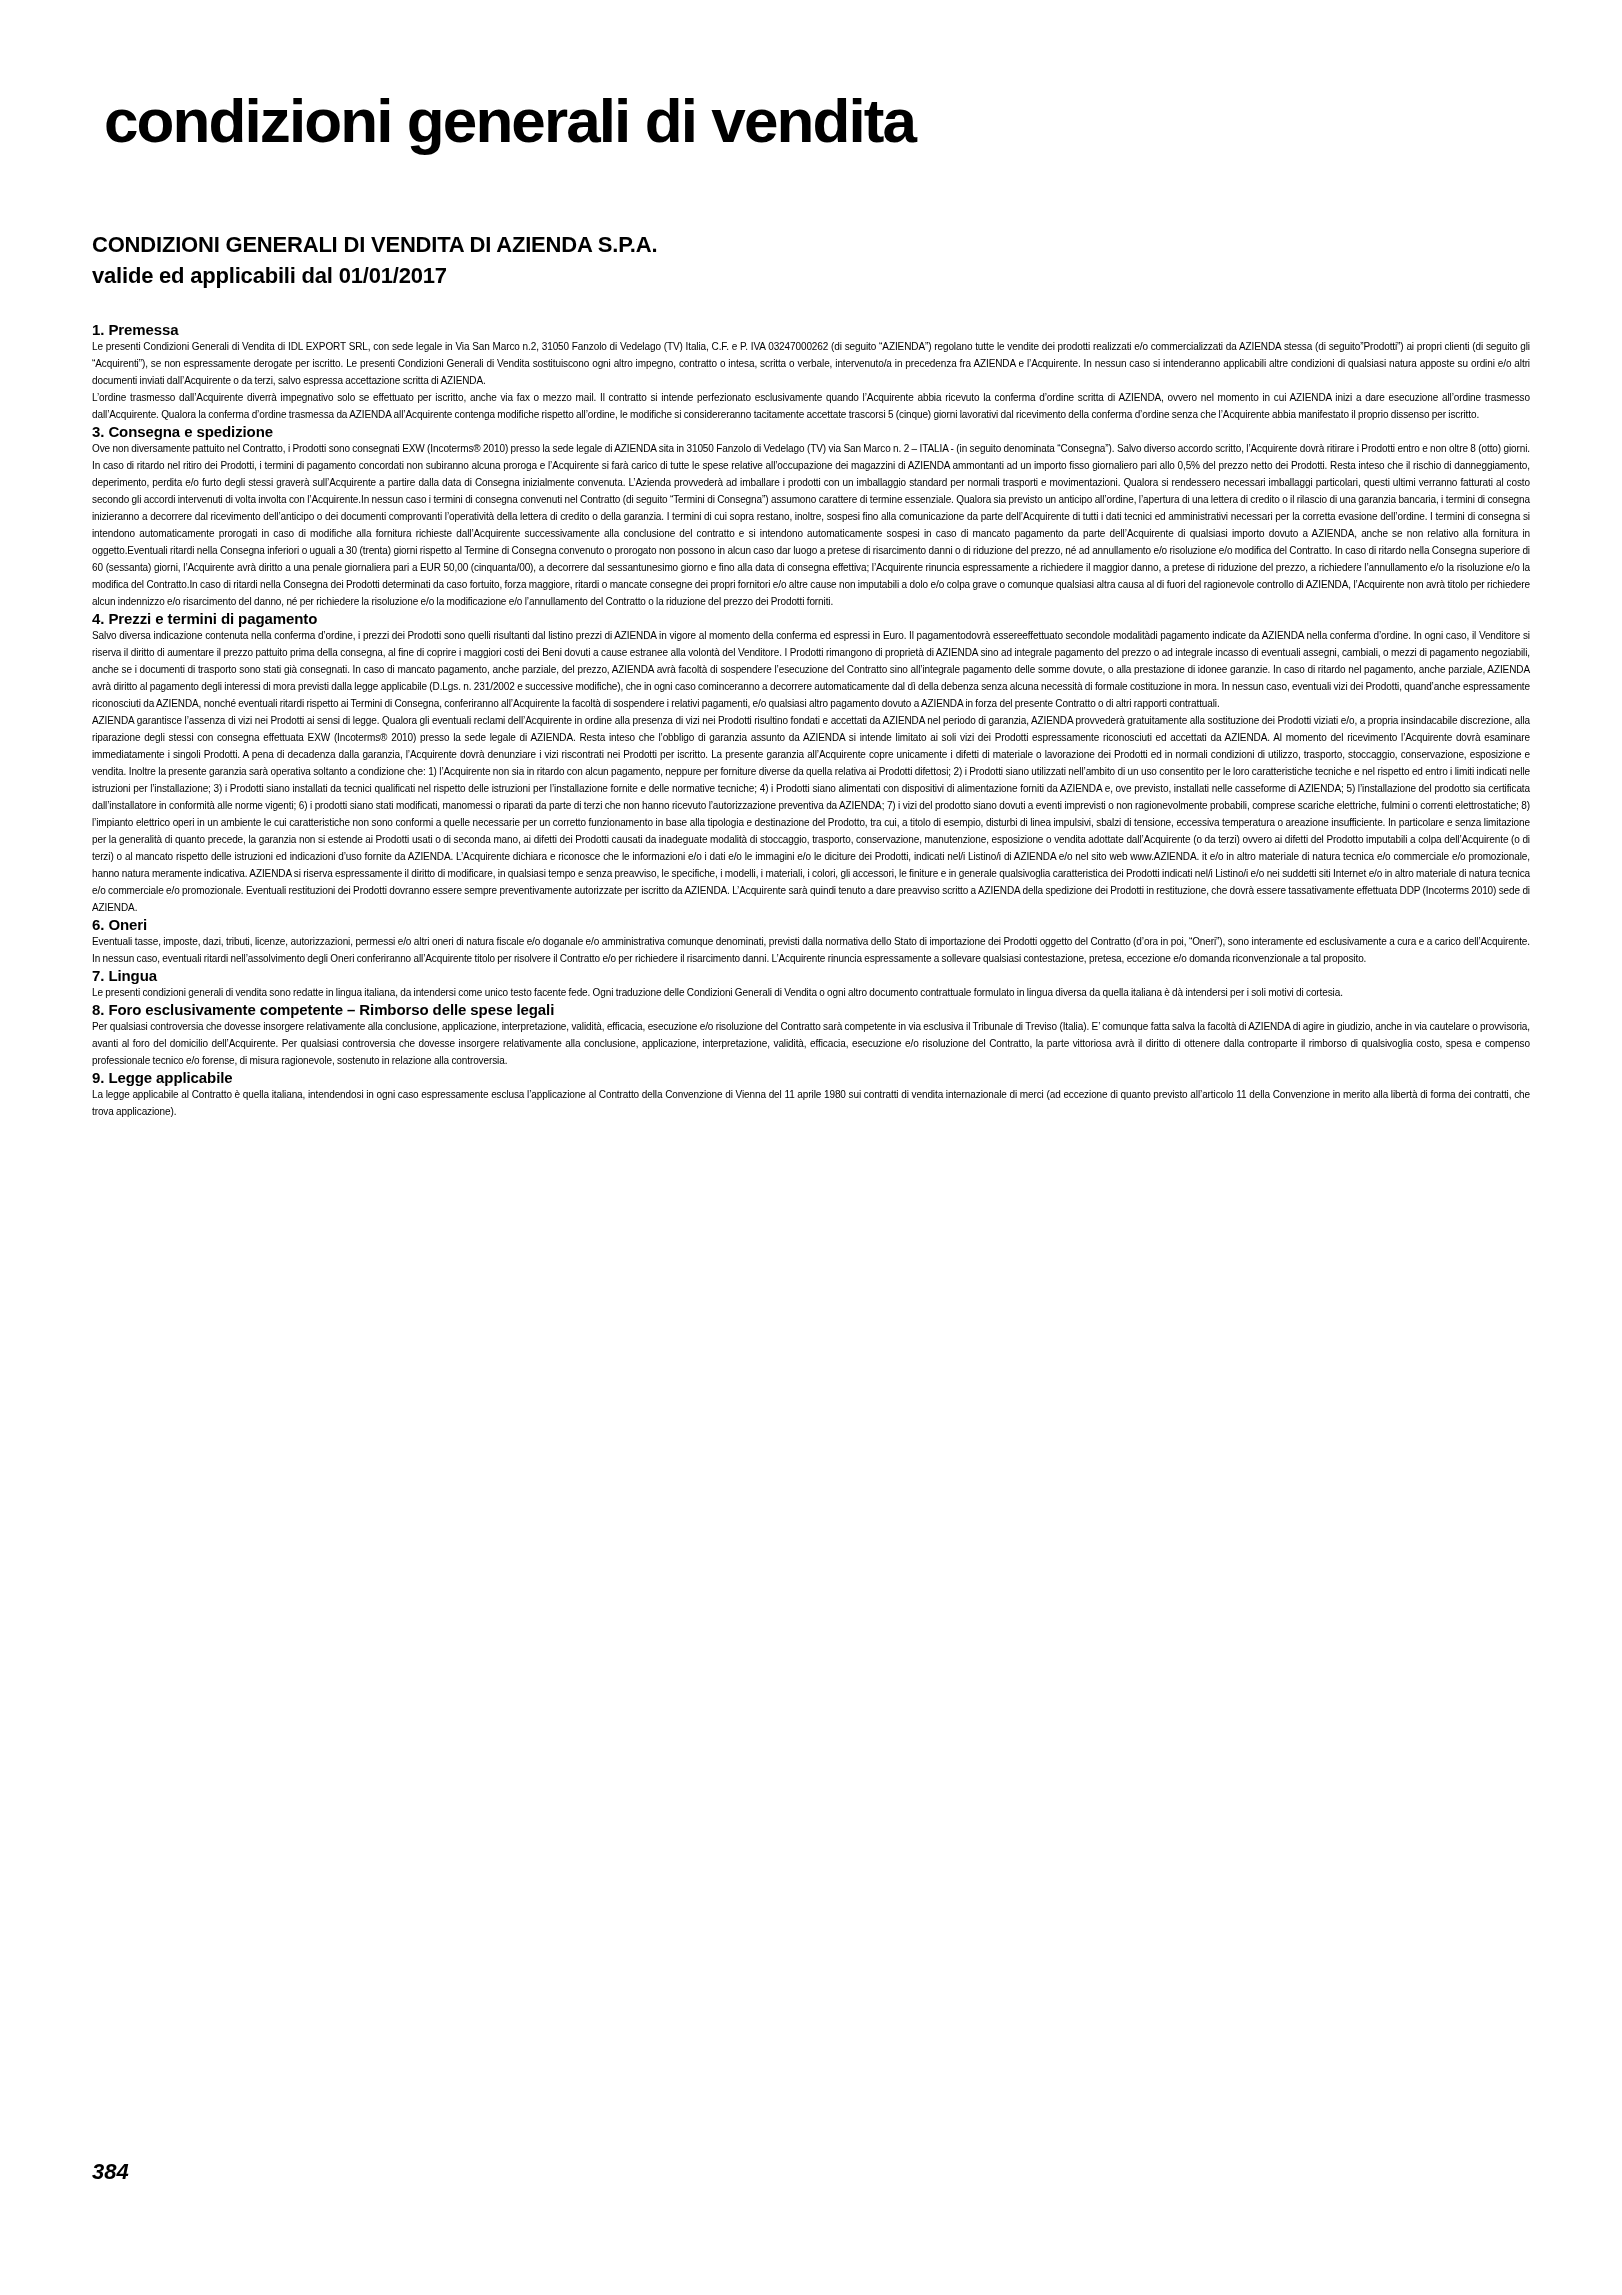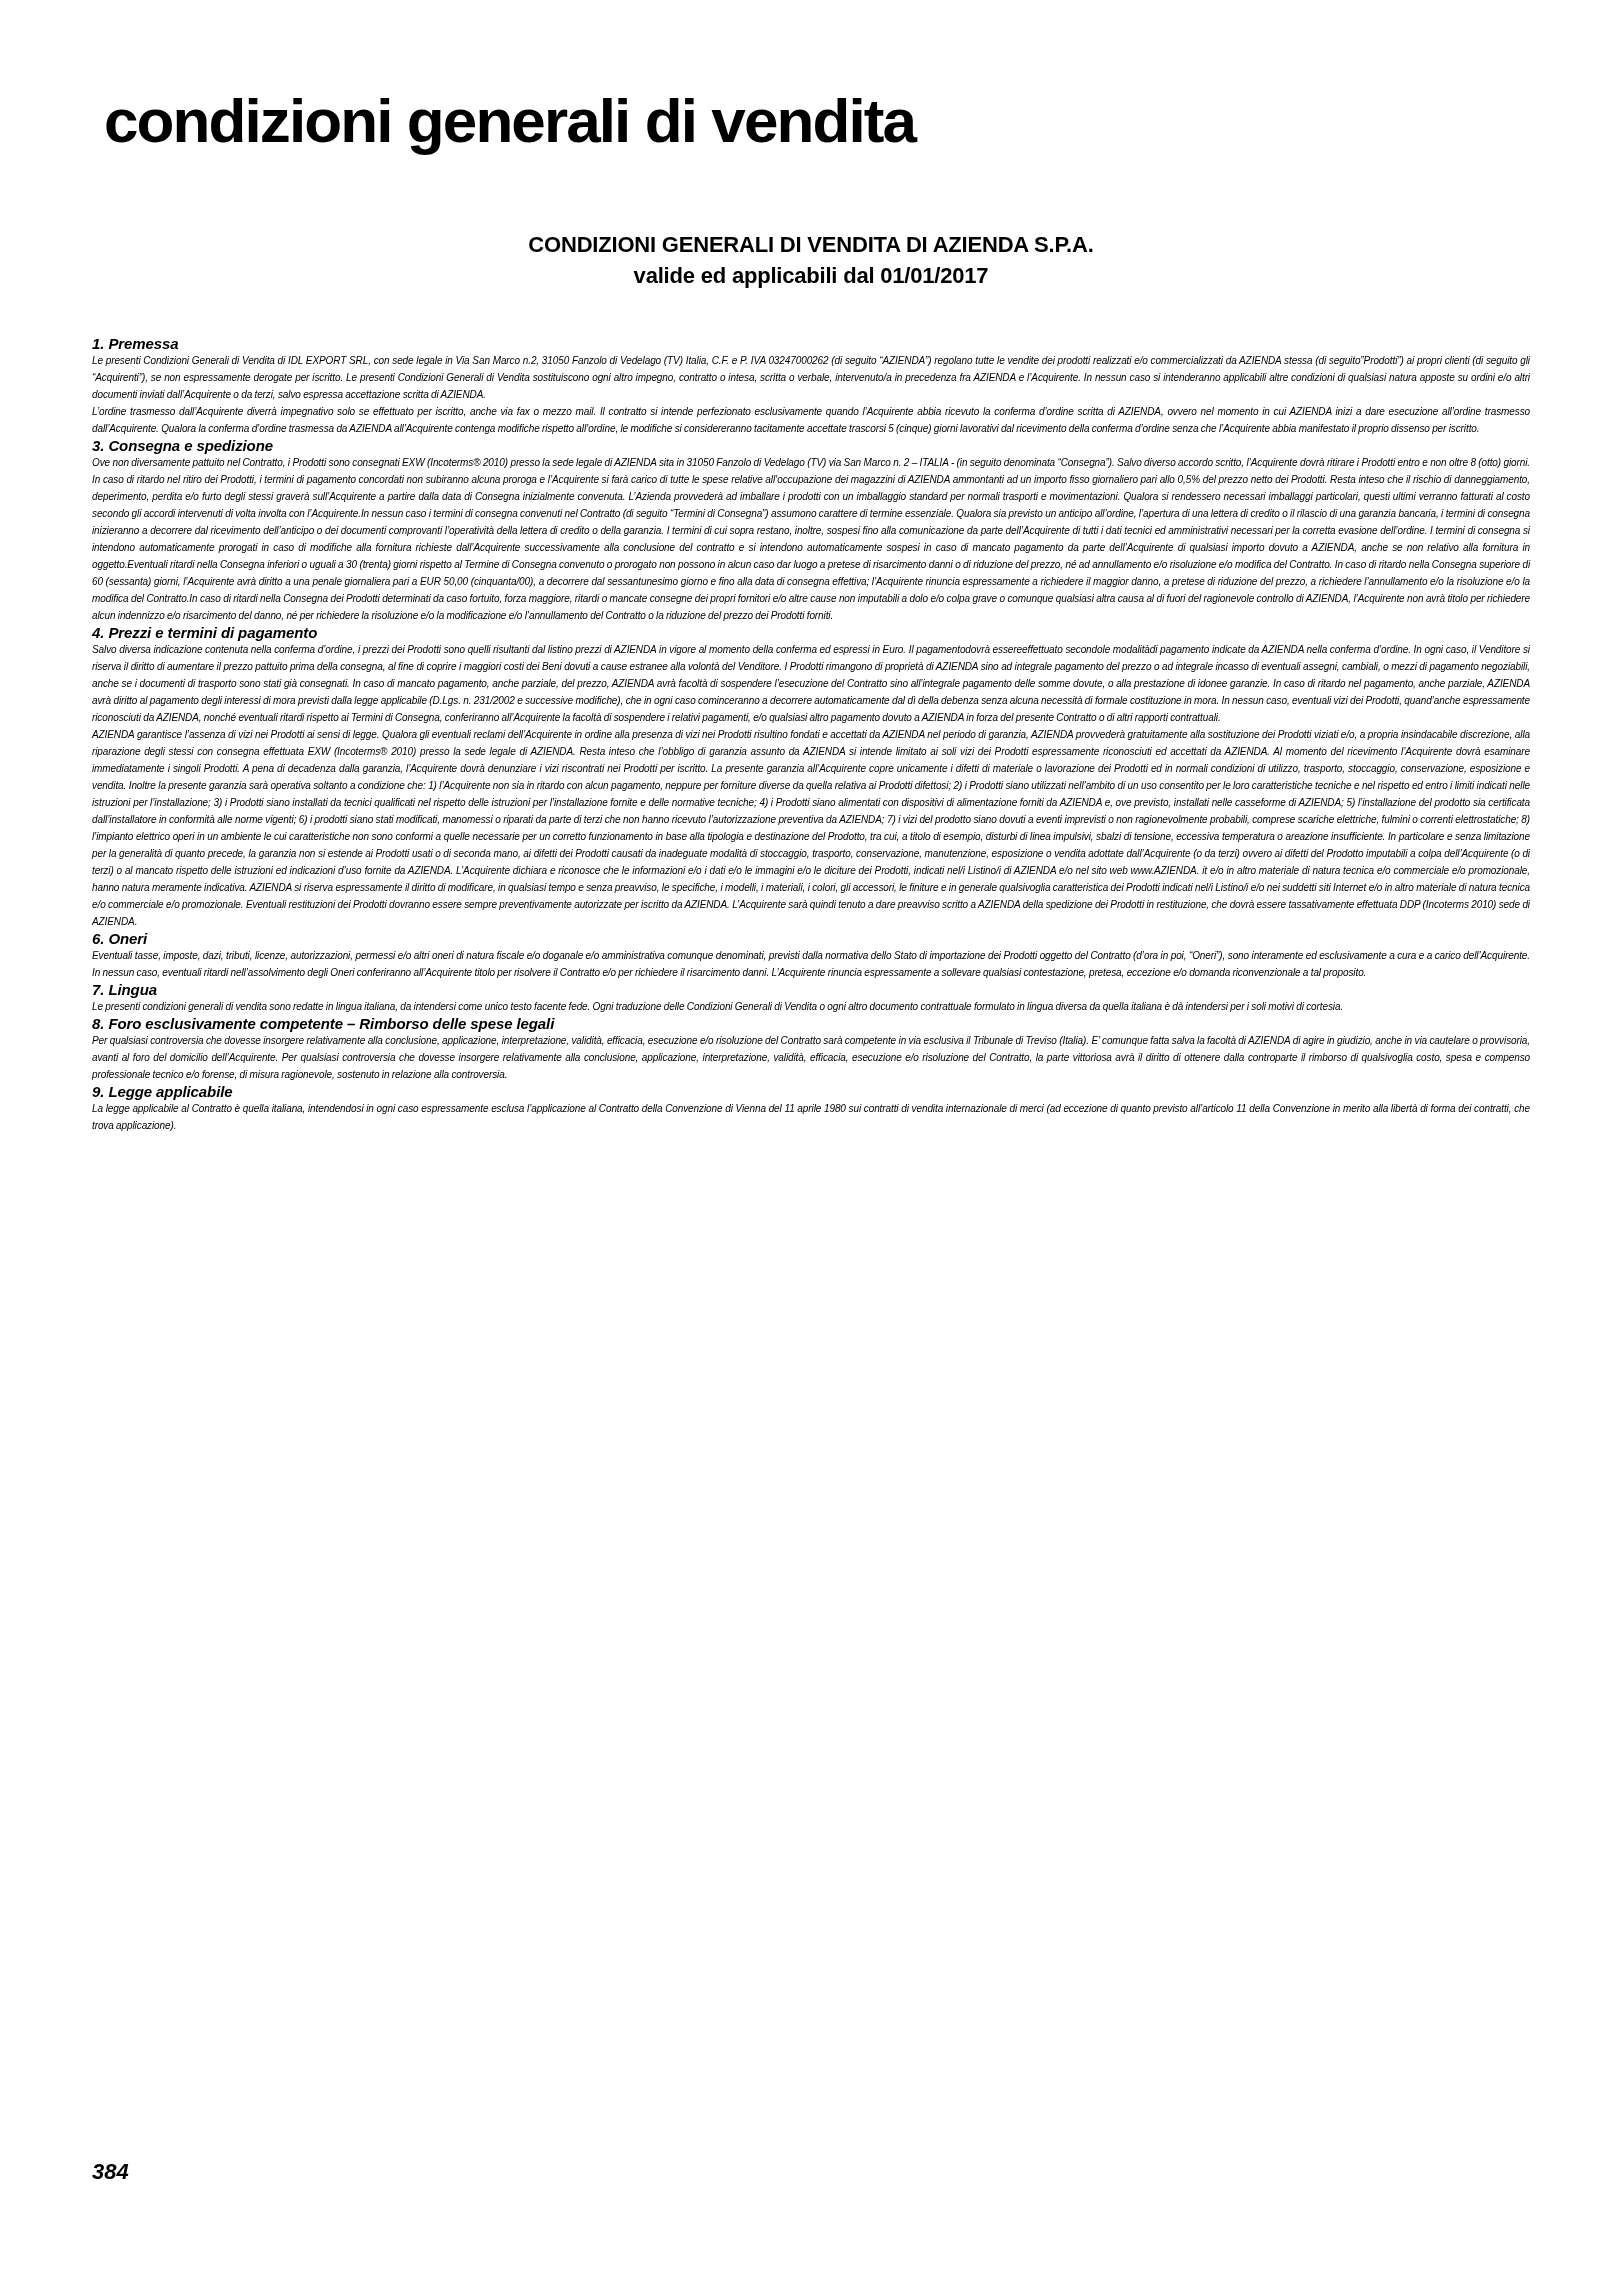--- a/index.html
+++ b/index.html
@@ -31,25 +31,23 @@
     color: #000;
   }
   .subtitle-block {
     margin-top: 77px;
   }
   .subtitle-line {
     font-size: 22px;
     font-weight: 700;
     line-height: 31px;
     letter-spacing: -0.2px;
-    text-align: center;
   }
   .content {
-    margin-top: 44px;
-    font-style: italic;
+    margin-top: 30px;
   }
   .section h3 {
     margin: 0;
     font-size: 15px;
     font-weight: 700;
     line-height: 17px;
     letter-spacing: -0.1px;
   }
   .section p {
     margin: 0;

